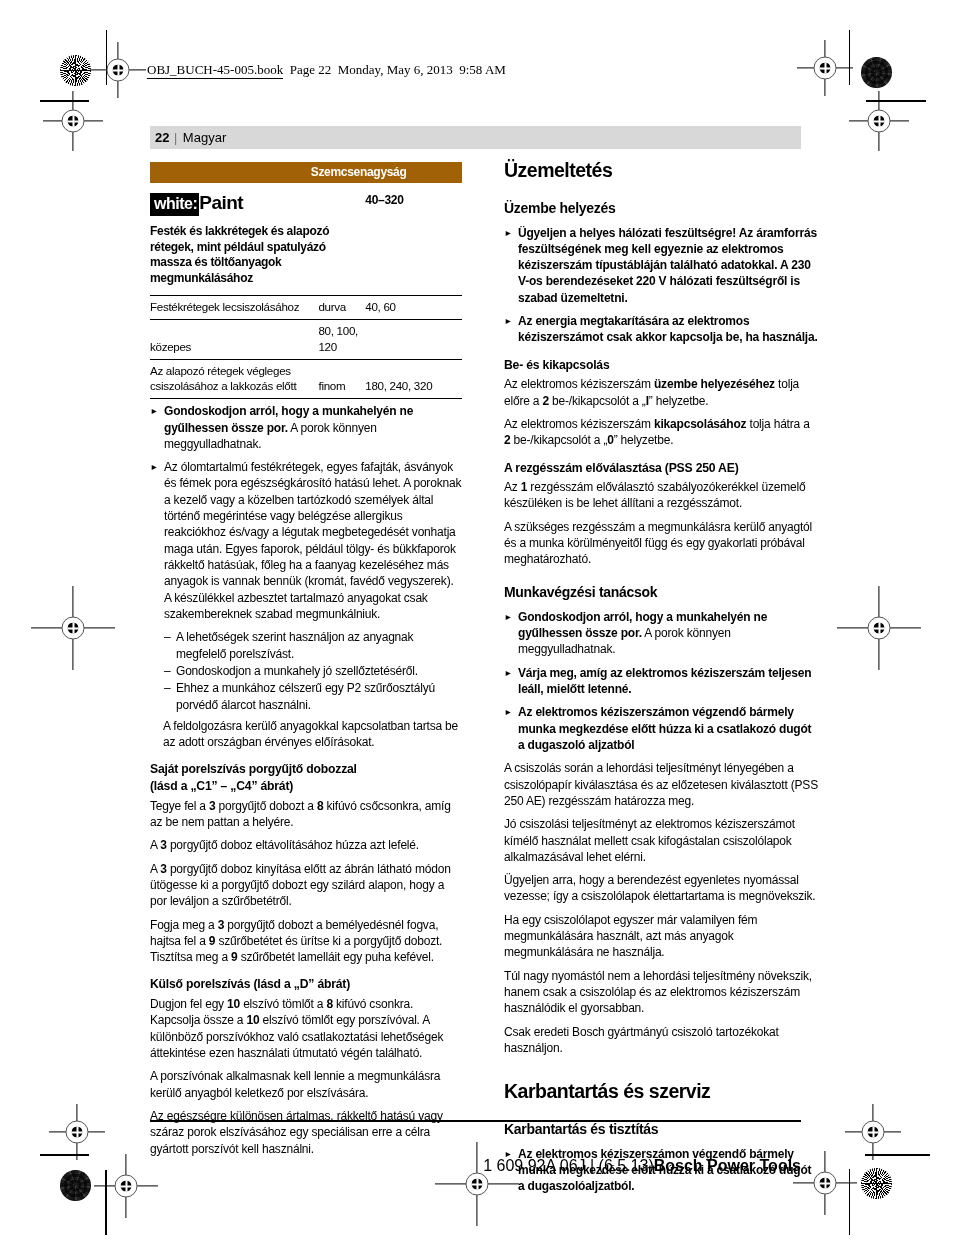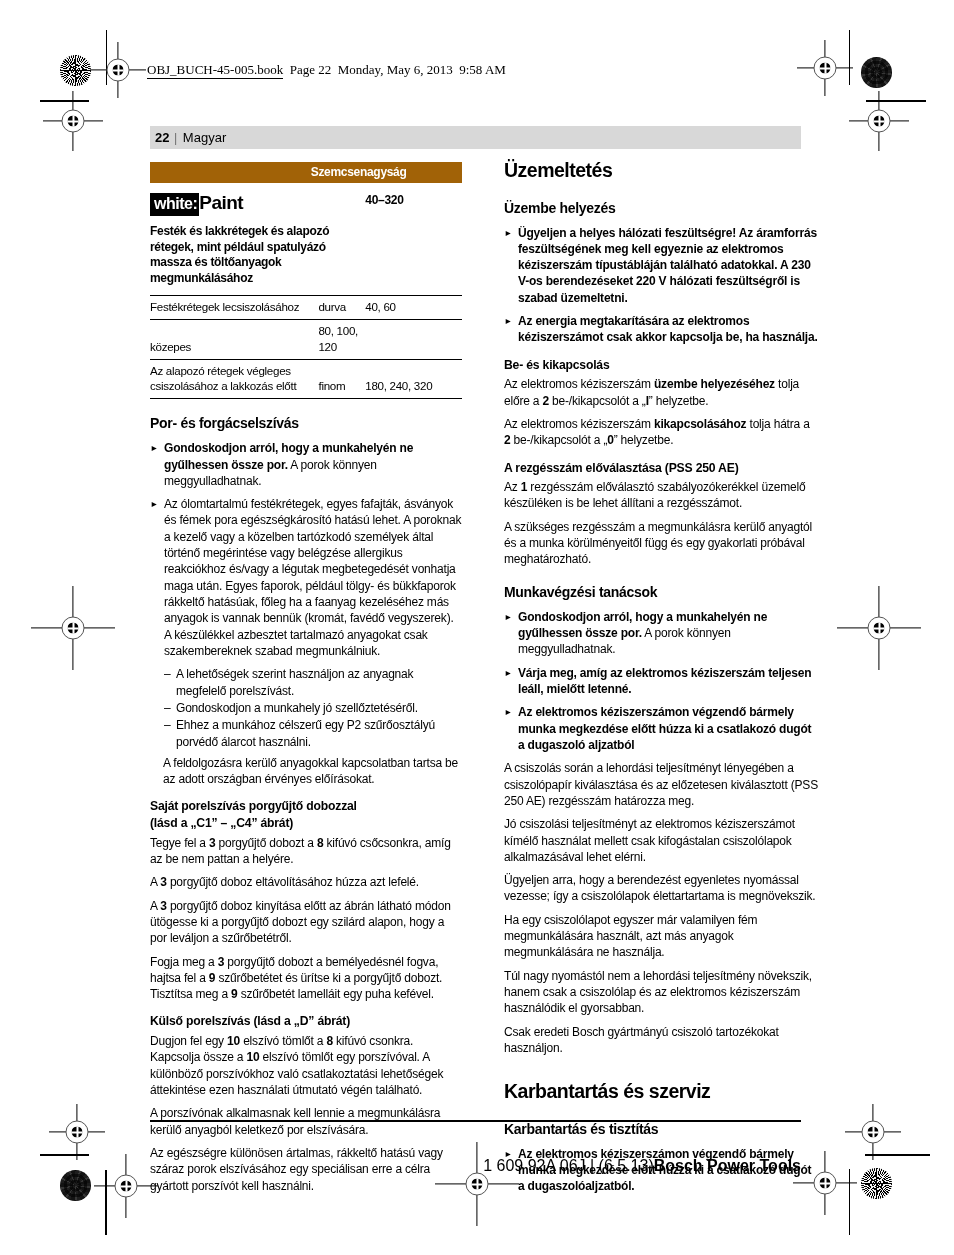--- a/index.html
+++ b/index.html
@@ -214,21 +214,20 @@
           <div>közepes</div>
           <div>80, 100, 120</div>
         </div>
         <div class="gt-row">
           <div>Az alapozó rétegek végleges csiszolásához a lakkozás előtt</div>
           <div>finom</div>
           <div>180, 240, 320</div>
         </div>
       </div>
   </div>
-<div class="h2">Por- és forgácselszívás</div>
     <div class="bullet">
       <span class="bmark">►</span>
       <div class="btext"><b>Gondoskodjon arról, hogy a munkahelyén ne gyűlhessen össze por.</b><span> A porok könnyen meggyulladhatnak.</span></div>
     </div>
     <div class="bullet">
       <span class="bmark">►</span>
       <div class="btext"><span>Az ólomtartalmú festékrétegek, egyes fafajták, ásványok és fémek pora egészségkárosító hatású lehet. A poroknak a kezelő vagy a közelben tartózkodó személyek által történő megérintése vagy belégzése allergikus reakciókhoz és/vagy a légutak megbetegedését vonhatja maga után. Egyes faporok, például tölgy- és bükkfaporok rákkeltő hatásúak, főleg ha a faanyag kezeléséhez más anyagok is vannak bennük (kromát, favédő vegyszerek). A készülékkel azbesztet tartalmazó anyagokat csak szakembereknek szabad megmunkálniuk.</span></div>
     </div>
     <div class="dash">
       <span class="dmark">–</span>

